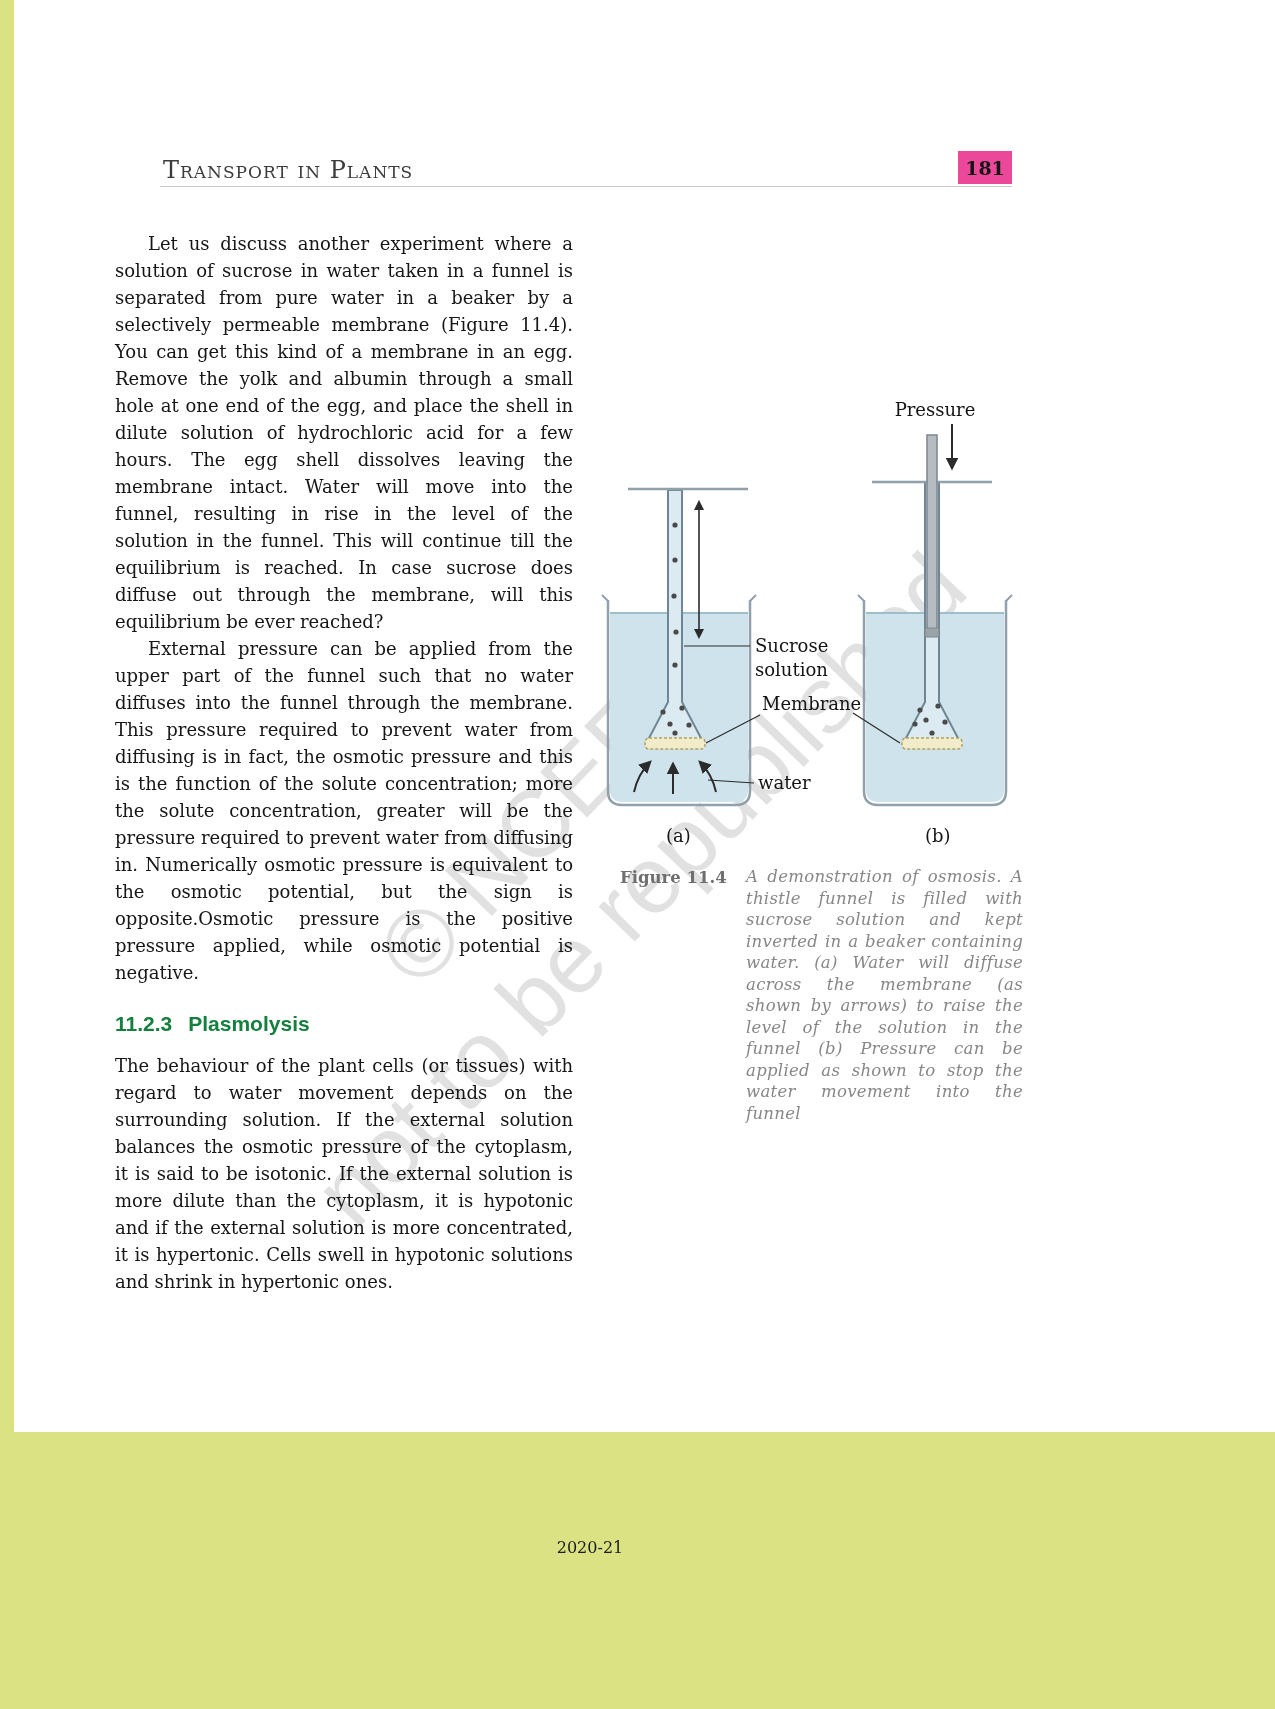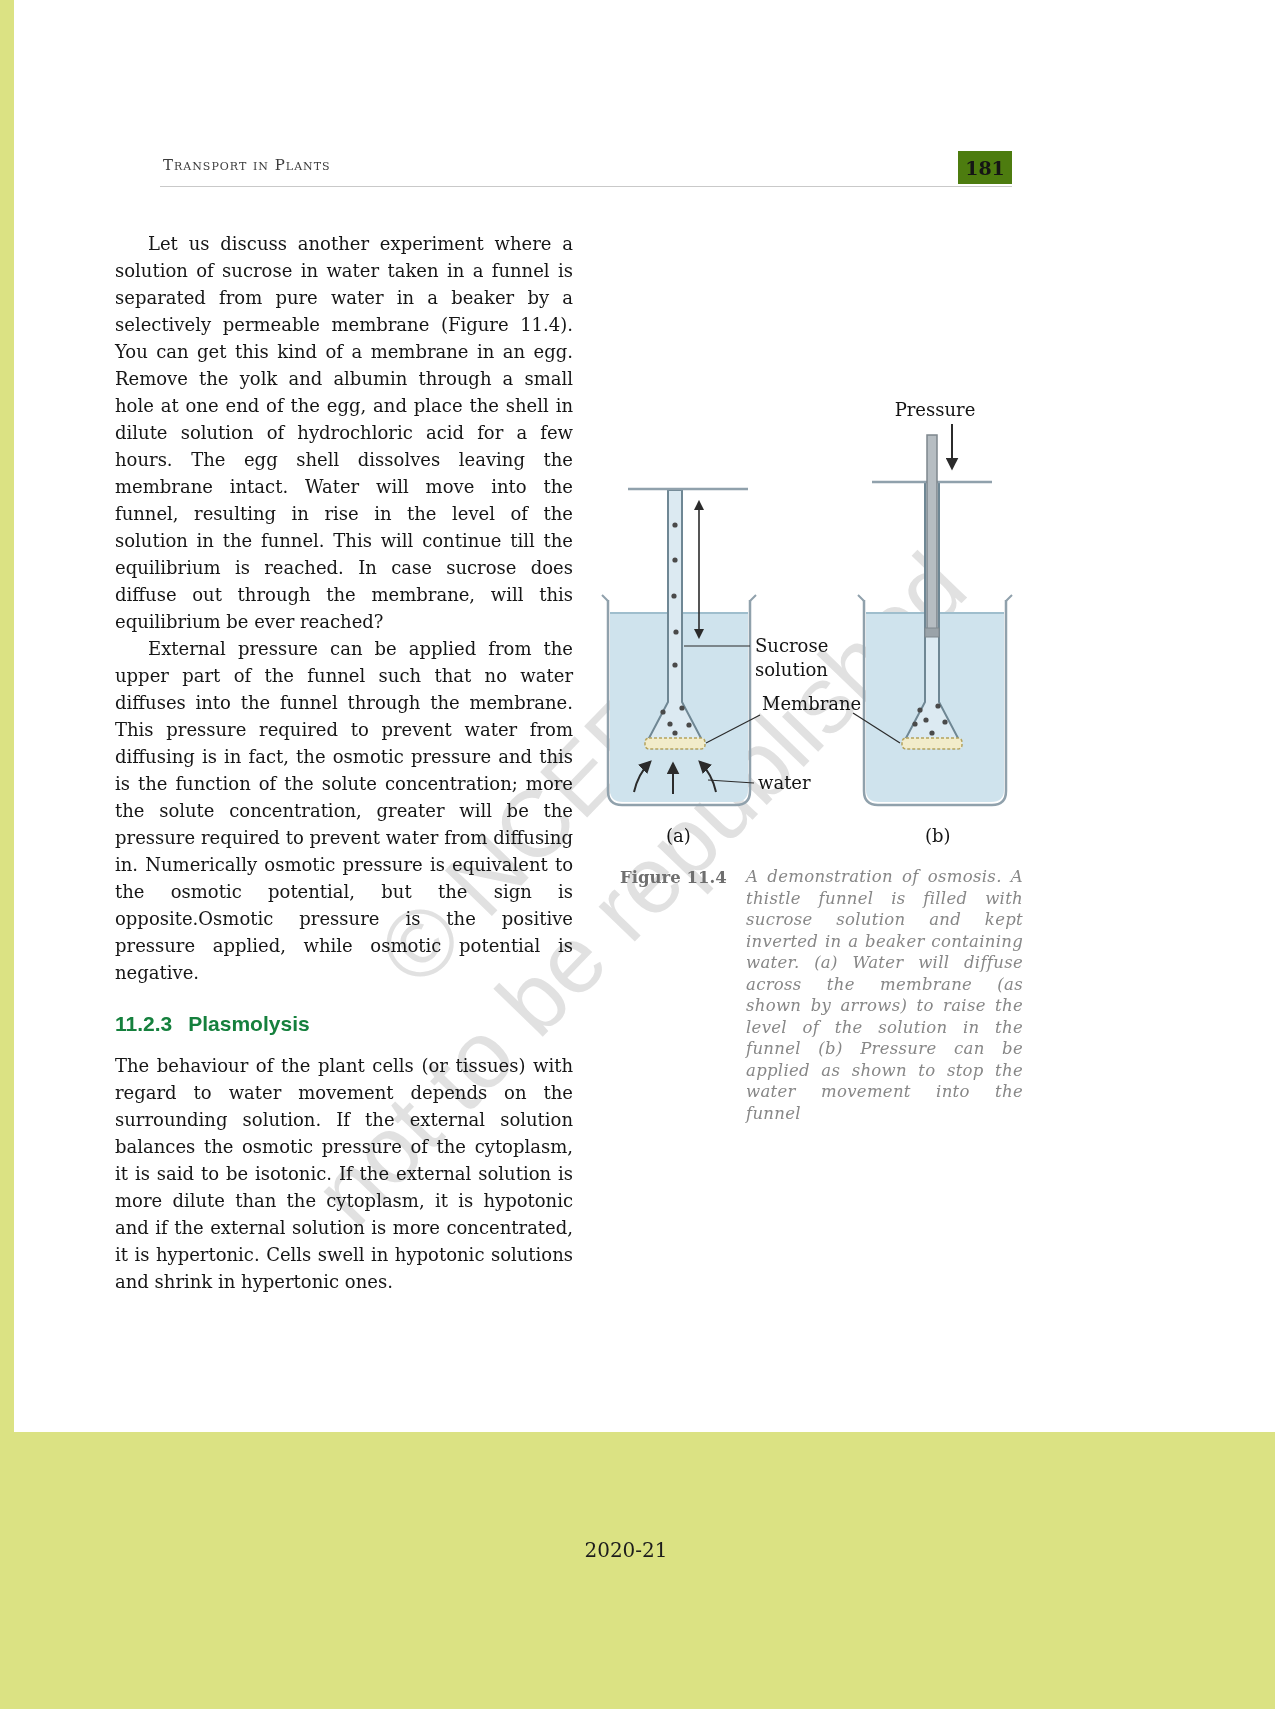--- a/index.html
+++ b/index.html
@@ -23,29 +23,29 @@
     white-space: nowrap; pointer-events: none;
     transform: rotate(-46deg);
   }
   .wm1 { left: 335px; top: 770px; width: 400px; font-size: 95px; text-align: center; }
   .wm2 { left: 120px; top: 835px; width: 1040px; font-size: 95px; text-align: center; }
 
   .layer { position: absolute; inset: 0; z-index: 2; }
 
   .header-title {
     position: absolute; left: 163px; top: 156px;
-    font-variant: small-caps; font-size: 15px; letter-spacing: 1px; color: #3c3c3c;
+    font-variant: small-caps; font-size: 24px; letter-spacing: 1px; color: #3c3c3c;
   }
   .header-rule {
     position: absolute; left: 160px; top: 186px; width: 852px; height: 1px;
     background: #c9c9c9;
   }
   .page-num {
     position: absolute; left: 958px; top: 151px; width: 54px; height: 33px;
-    background: #4d7c0f; display: flex; align-items: center; justify-content: center;
+    background: #ec4899; display: flex; align-items: center; justify-content: center;
     font-weight: bold; font-size: 19px; color: #151515;
   }
 
   .col-left { position: absolute; left: 115px; top: 230px; width: 458px; }
   .para {
     margin: 0; text-align: justify;
     font-size: 18px; line-height: 27px; color: #161616;
   }
   .indent { text-indent: 33px; }
   .it { }
@@ -67,21 +67,21 @@
     font-weight: bold; font-size: 16.5px; color: #6f6f6f;
   }
   .cap-text {
     position: absolute; left: 126px; top: 0; width: 277px;
     font-size: 16.5px; line-height: 21.5px; letter-spacing: 0.3px;
     color: #878787; text-align: justify; font-style: italic;
   }
 
   .footer-year {
     position: absolute; left: 0; top: 1538px; width: 1180px;
-    text-align: center; font-size: 20px; color: #1c1c1c; padding-left: 36px;
+    text-align: center; font-size: 16px; color: #1c1c1c;
   }
 
   svg text { font-family: "DejaVu Serif", serif; font-size: 18px; fill: #141414; }
 </style>
 </head>
 <body>
 
 <div class="page">
   <div class="sheet"></div>
 

